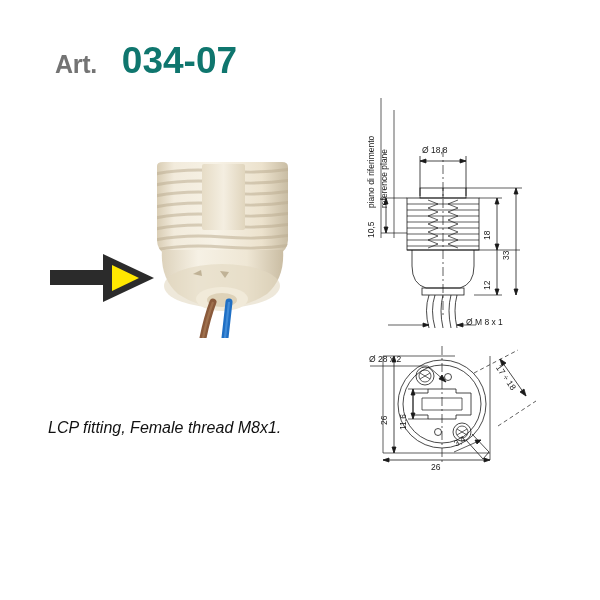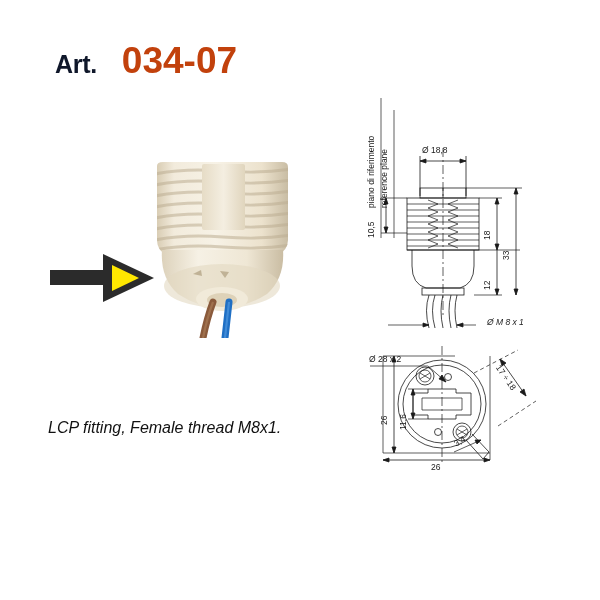--- a/index.html
+++ b/index.html
@@ -6,22 +6,22 @@
   body{
     width:600px;height:600px;
     background:#ffffff;
     font-family:"Liberation Sans", sans-serif;
     position:relative;
     overflow:hidden;
     color:#000;
   }
   
   #header{position:absolute;left:55px;top:40px;display:flex;align-items:baseline;}
-  #art-label{font-size:25px;font-weight:bold;color:#0f172a;letter-spacing:-0.3px;}
-  #art-number{font-size:37px;font-weight:bold;color:#c2410c;margin-left:25px;letter-spacing:0px;}
+  #art-label{font-size:25px;font-weight:bold;color:#737373;letter-spacing:-0.3px;}
+  #art-number{font-size:37px;font-weight:bold;color:#0f766e;margin-left:25px;letter-spacing:0px;}
 
   
   #arrow{position:absolute;left:50px;top:252px;width:105px;height:52px;}
 
   
   #photo{position:absolute;left:145px;top:158px;width:155px;height:180px;}
 
   
   #desc{position:absolute;left:48px;top:394px;width:300px;}
   .desc-it{font-size:19.5px;line-height:23px;color:#111;}
@@ -239,21 +239,21 @@
   </svg>
 
   
   <div class="tlabel rot90" style="left:26px;top:110px;">piano di riferimento</div>
   <div class="tlabel rot90" style="left:39px;top:110px;">reference plane</div>
   <div class="tlabel" style="left:72px;top:57px;">Ø 18,8</div>
   <div class="tlabel rot90" style="left:26px;top:140px;">10,5</div>
   <div class="tlabel rot90" style="left:142px;top:142px;">18</div>
   <div class="tlabel rot90" style="left:161px;top:162px;">33</div>
   <div class="tlabel rot90" style="left:142px;top:192px;">12</div>
-  <div class="tlabel" style="left:137px;top:229px;font-style:italic;">Ø M 8 x 1</div>
+  <div class="tlabel" style="left:116px;top:229px;">Ø M 8 x 1</div>
 
   
   <div class="tlabel" style="left:19px;top:266px;">Ø 28 x 2</div>
   <div class="tlabel rot90" style="left:39px;top:327px;">26</div>
   <div class="tlabel rot90" style="left:58px;top:332px;">11,6</div>
   <div class="tlabel" style="left:81px;top:374px;">26</div>
   <div class="tlabel" style="left:102px;top:352px;transform:rotate(-32deg);transform-origin:left top;">3,4</div>
   <div class="tlabel" style="left:152px;top:275px;transform:rotate(55deg);transform-origin:left top;">17 ÷ 18</div>
 </div>
 

